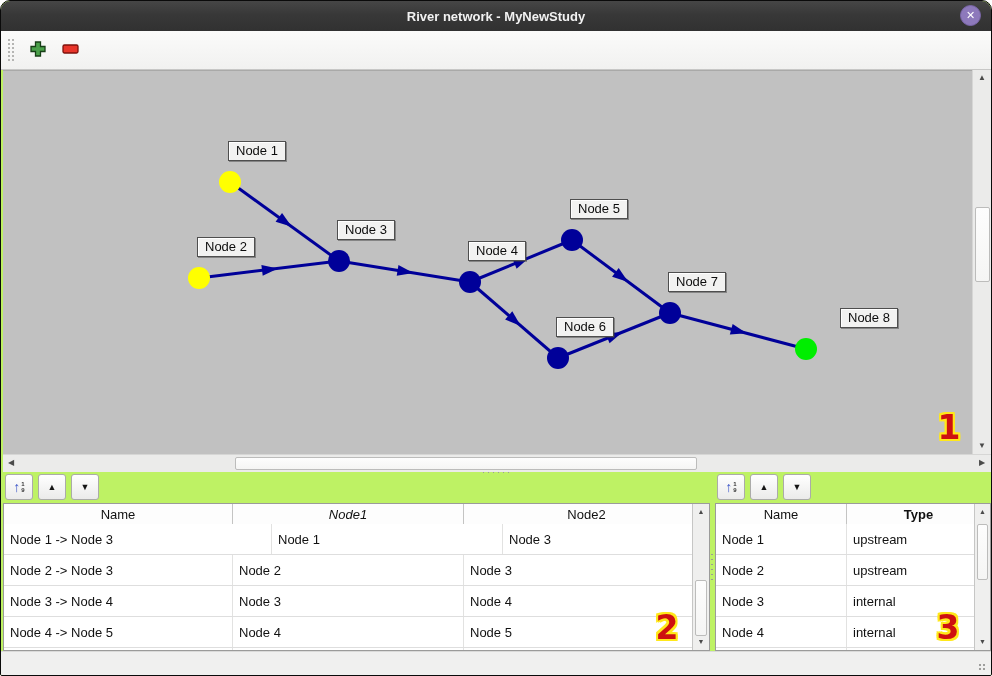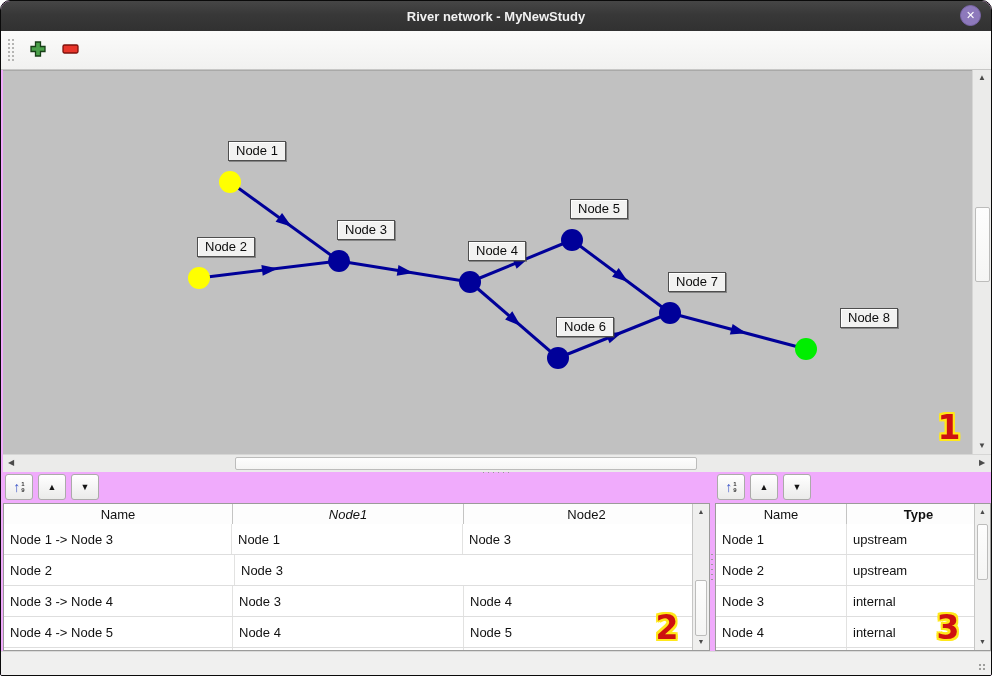--- a/index.html
+++ b/index.html
@@ -1,17 +1,17 @@
 <!DOCTYPE html>
 <html><head>
 <meta charset="utf-8">
 <style>
   html,body{margin:0;padding:0;background:#ffffff;font-family:"Liberation Sans",sans-serif;}
   .window{position:relative;width:990px;height:674px;border:1px solid #0a0a0a;
-          border-radius:10px 10px 2px 2px;overflow:hidden;background:#f0abfc;}
+          border-radius:10px 10px 2px 2px;overflow:hidden;background:#bef264;}
 
   
   .titlebar{position:absolute;left:0;top:0;right:0;height:30px;
             background:linear-gradient(#464646,#383838 45%,#313131);
             border-bottom:1px solid #202020;
             display:flex;align-items:center;justify-content:center;}
   .title{color:#f2f2f2;font-size:13px;font-weight:bold;}
   .close-btn{position:absolute;right:10px;top:4px;width:21px;height:21px;border-radius:50%;
              background:#8d79bb;border:1px solid #7a66a8;color:#ffffff;font-size:11px;
              display:flex;align-items:center;justify-content:center;padding:0;cursor:pointer;line-height:1;}
@@ -225,25 +225,26 @@
   </div>
 
   <div class="dtable" id="links-table">
     <div class="thead">
         <div class="hcell" style="width: 229px;">Name</div>
         <div class="hcell" style="width: 231px; font-style: italic;">Node1</div>
         <div class="hcell" style="width: 230px;">Node2</div>
       </div>
     <div class="tbody">
         <div class="trow">
-          <div class="tcell" style="width: 228px;">Node 1 -&gt; Node 3</div>
+          <div class="tcell" style="width: 268px;">Node 1 -&gt; Node 3</div>
           <div class="tcell" style="width: 231px;">Node 1</div>
           <div class="tcell" style="width: 230px;">Node 3</div>
         </div>
         <div class="trow">
+          <div class="tcell" style="width: 229px;">Node 2 -&gt; Node 3</div>
           <div class="tcell" style="width: 231px;">Node 2</div>
           <div class="tcell" style="width: 230px;">Node 3</div>
         </div>
         <div class="trow">
           <div class="tcell" style="width: 229px;">Node 3 -&gt; Node 4</div>
           <div class="tcell" style="width: 231px;">Node 3</div>
           <div class="tcell" style="width: 230px;">Node 4</div>
         </div>
         <div class="trow">
           <div class="tcell" style="width: 229px;">Node 4 -&gt; Node 5</div>

